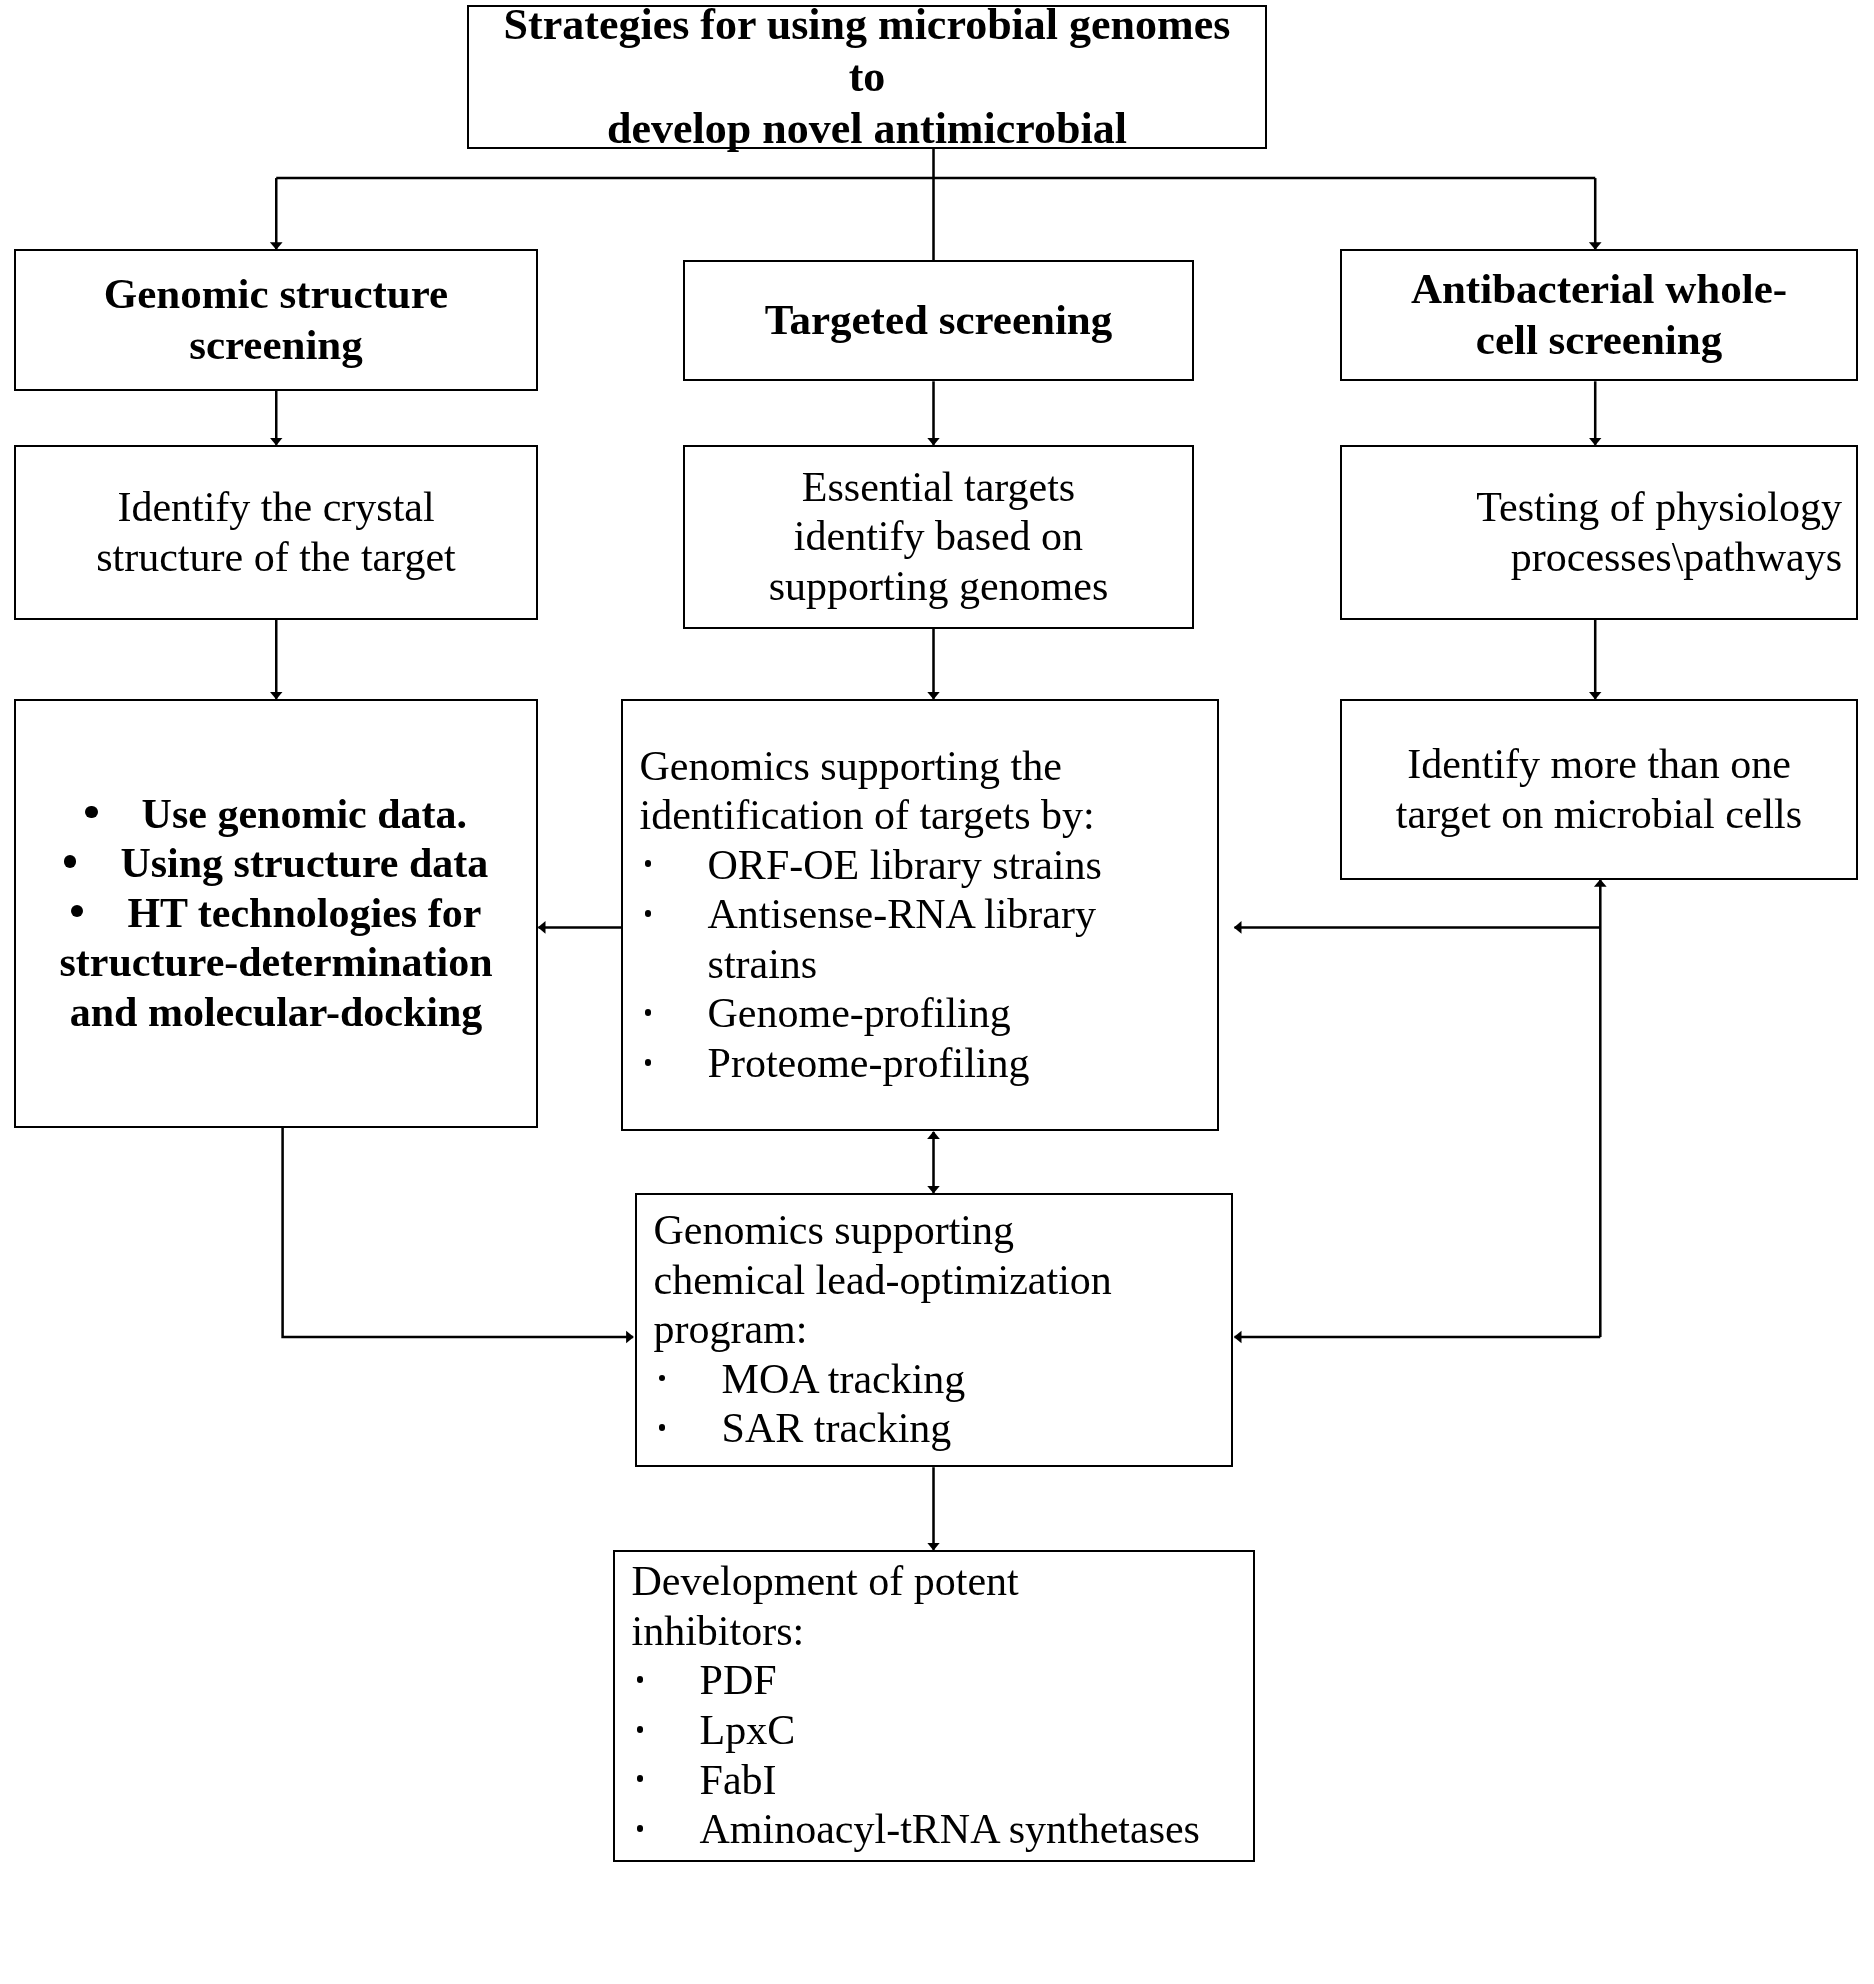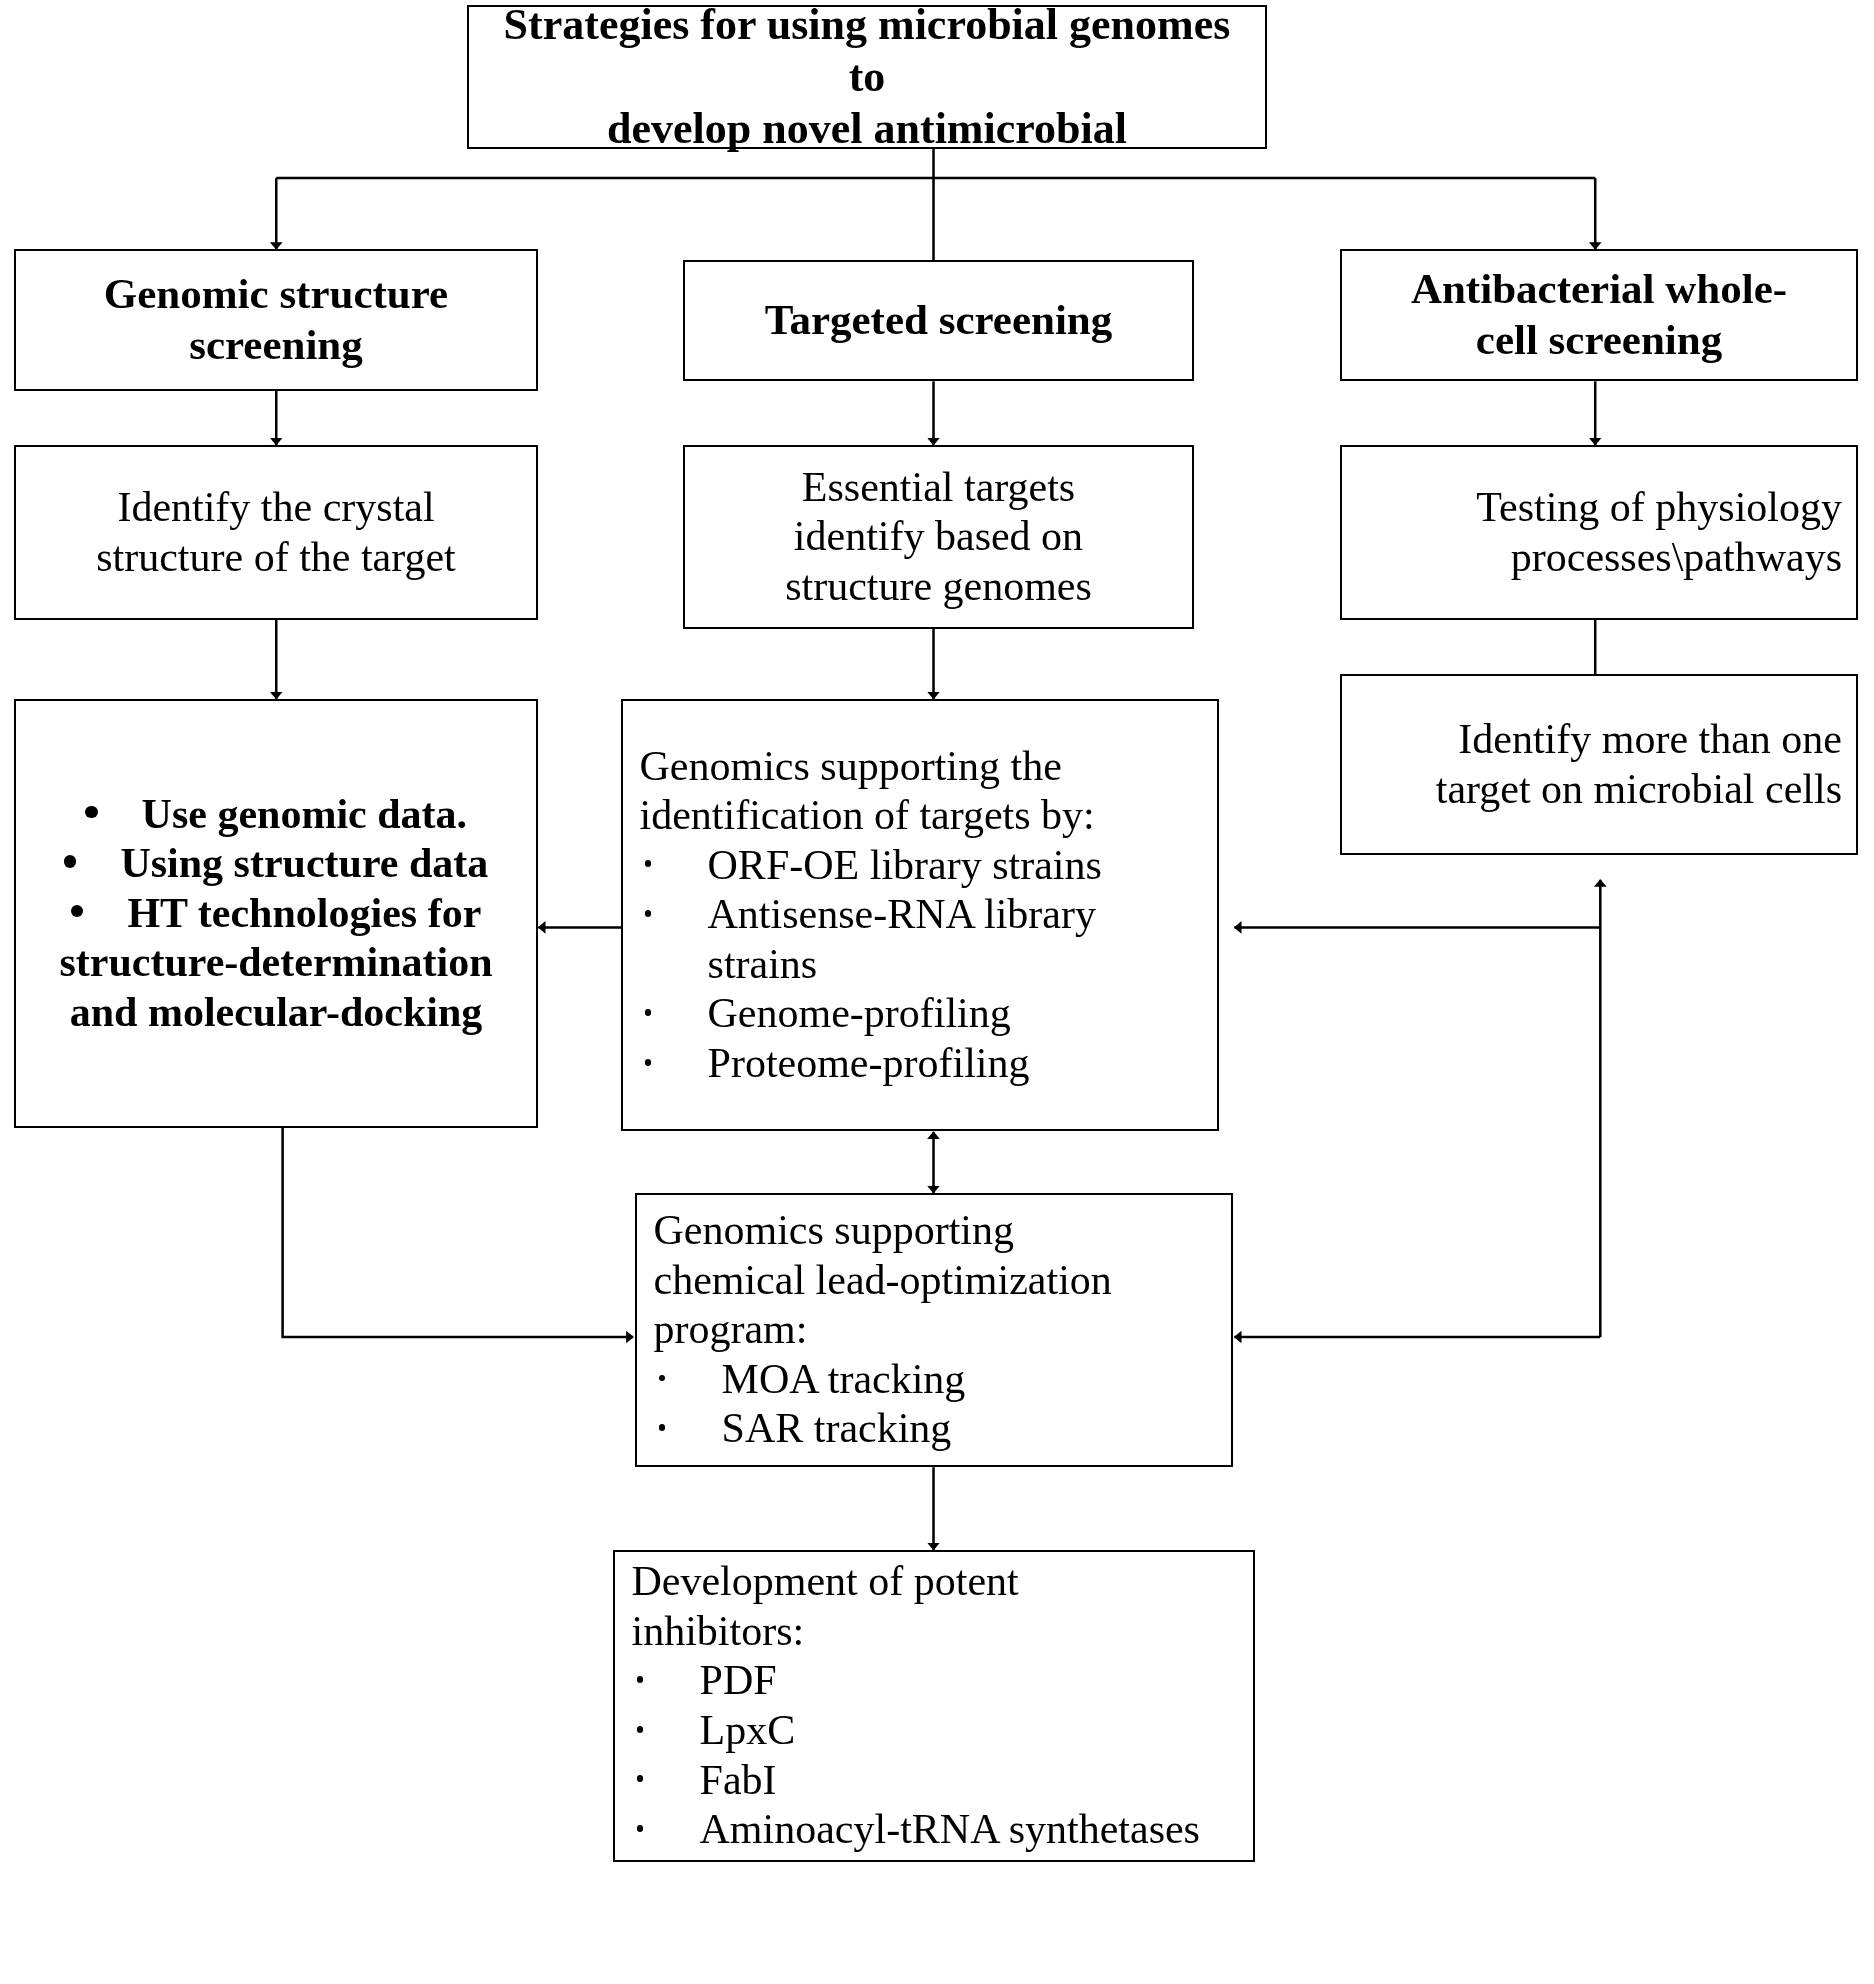--- a/index.html
+++ b/index.html
@@ -176,21 +176,21 @@
   </div>
 
   <div class="node center-text plain-node" style="left:14px; top:445px; width:524px; height:175px;">
     <span class="txt-line">Identify the crystal</span>
     <span class="txt-line">structure of the target</span>
   </div>
 
   <div class="node center-text plain-node" style="left:683px; top:445px; width:511px; height:184px;">
     <span class="txt-line">Essential targets</span>
     <span class="txt-line">identify based on</span>
-    <span class="txt-line">structure genomes</span>
+    <span class="txt-line">supporting genomes</span>
   </div>
 
   <div class="node center-text plain-node" style="left:1340px; top:445px; width:518px; height:175px;align-items:flex-end;">
     <span class="txt-line">Testing of physiology</span>
     <span class="txt-line">processes\pathways</span>
   </div>
 
   <div class="node center-text list-node" style="left:14px; top:699px; width:524px; height:429px;">
     <ul class="bullets centered-list">
       <li>
@@ -217,21 +217,21 @@
       </li>
       <li>
         <span class="bullet-dot"></span><span>Genome-profiling</span>
       </li>
       <li>
         <span class="bullet-dot"></span><span>Proteome-profiling</span>
       </li>
     </ul>
   </div>
 
-  <div class="node center-text plain-node" style="left:1340px; top:674px; width:518px; height:181px;align-items:flex-end;">
+  <div class="node center-text plain-node" style="left:1340px; top:699px; width:518px; height:181px;">
     <span class="txt-line">Identify more than one</span>
     <span class="txt-line">target on microbial cells</span>
   </div>
 
   <div class="node left-text list-node" style="left:635px; top:1193px; width:598px; height:274px;">
     <span class="lead-in">Genomics supporting</span>
     <span class="lead-in">chemical lead-optimization</span>
     <span class="lead-in">program:</span>
     <ul class="bullets hanging-list">
       <li>

